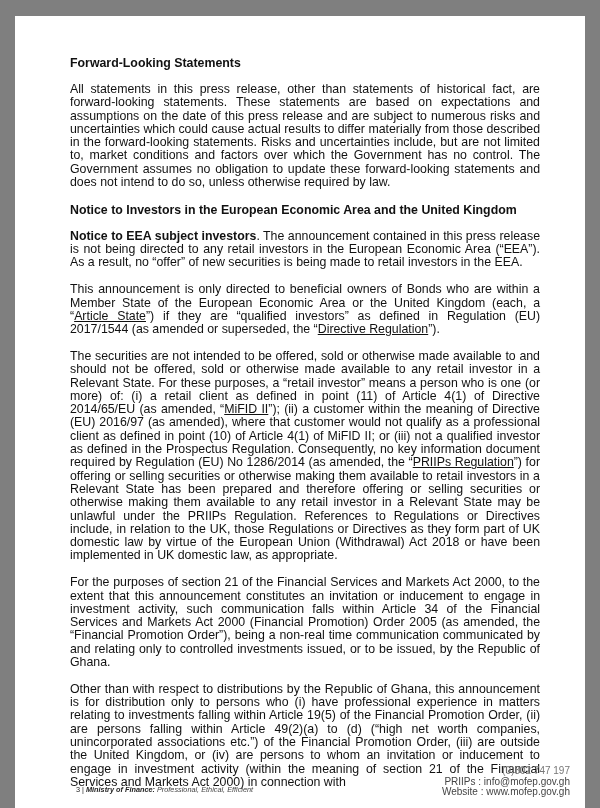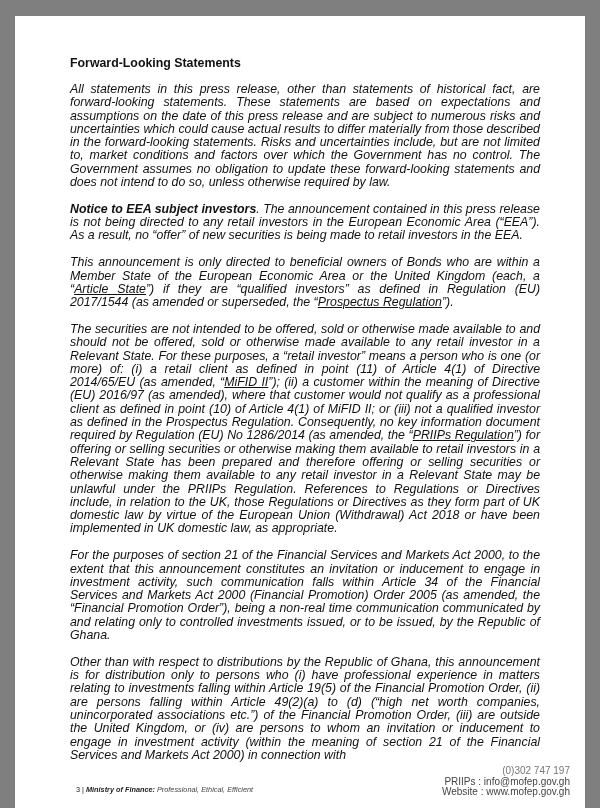--- a/index.html
+++ b/index.html
@@ -11,43 +11,44 @@
     position:absolute; left:15px; top:16px; width:570px; height:801px; background:#ffffff;
   }
   .content {
     position:absolute; left:55px; top:40px; width:470px;
     font-size:12.35px; line-height:13.3px; color:#111;
   }
   h2 {
     font-size:12.35px; font-weight:bold; margin:0 0 13px 0; line-height:14px;
   }
   p {
-    margin:0 0 13.5px 0; text-align:justify; text-align-last:left;font-style:italic;
+    margin:0 0 13.5px 0; text-align:justify; text-align-last:left;
   }
   u { text-decoration:underline; }
   .bold { font-weight:bold; }
   .footer-left {
     position:absolute; left:45px; top:769px; font-size:7.3px; color:#222;padding-left:16px;
   }
   .footer-left .org { font-weight:bold; font-style:italic; }
   .footer-left .motto { font-style:italic; color:#444; }
   .footer-right {
     position:absolute; right:15px; top:750px; font-size:10px; color:#444; text-align:right; line-height:10.5px;
   }
 </style>
 </head>
 <body>
 
 <div class="page">
   <div class="content">
     <h2>Forward-Looking Statements</h2>
     <p>All statements in this press release, other than statements of historical fact, are forward-looking statements. These statements are based on expectations and assumptions on the date of this press release and are subject to numerous risks and uncertainties which could cause actual results to differ materially from those described in the forward-looking statements. Risks and uncertainties include, but are not limited to, market conditions and factors over which the Government has no control. The Government assumes no obligation to update these forward-looking statements and does not intend to do so, unless otherwise required by law.</p>
 
+    <h2>Notice to Investors in the European Economic Area and the United Kingdom</h2>
     <p><span class="bold">Notice to EEA subject investors</span><span>.  The announcement contained in this press release is not being directed to any retail investors in the European Economic Area (“EEA”).  As a result, no “offer” of new securities is being made to retail investors in the EEA.</span></p>
-    <p><span>This announcement is only directed to beneficial owners of Bonds who are within a Member State of the European Economic Area or the United Kingdom (each, a “</span><u>Article State</u><span>”) if they are “qualified investors” as defined in Regulation (EU) 2017/1544 (as amended or superseded, the “</span><u>Prospectus Regulation</u><span>”).</span></p>
+    <p><span>This announcement is only directed to beneficial owners of Bonds who are within a Member State of the European Economic Area or the United Kingdom (each, a “</span><u>Article State</u><span>”) if they are “qualified investors” as defined in Regulation (EU) 2017/1544 (as amended or superseded, the “</span><u>Directive Regulation</u><span>”).</span></p>
     <p><span>The securities are not intended to be offered, sold or otherwise made available to and should not be offered, sold or otherwise made available to any retail investor in a Relevant State. For these purposes, a “retail investor” means a person who is one (or more) of: (i) a retail client as defined in point (11) of Article 4(1) of Directive 2014/65/EU (as amended, “</span><u>MiFID II</u><span>”); (ii) a customer within the meaning of Directive (EU) 2016/97 (as amended), where that customer would not qualify as a professional client as defined in point (10) of Article 4(1) of MiFID II; or (iii) not a qualified investor as defined in the Prospectus Regulation. Consequently, no key information document required by Regulation (EU) No 1286/2014 (as amended, the “</span><u>PRIIPs Regulation</u><span>”) for offering or selling securities or otherwise making them available to retail investors in a Relevant State has been prepared and therefore offering or selling securities or otherwise making them available to any retail investor in a Relevant State may be unlawful under the PRIIPs Regulation. References to Regulations or Directives include, in relation to the UK, those Regulations or Directives as they form part of UK domestic law by virtue of the European Union (Withdrawal) Act 2018 or have been implemented in UK domestic law, as appropriate.</span></p>
 
     <p>For the purposes of section 21 of the Financial Services and Markets Act 2000, to the extent that this announcement constitutes an invitation or inducement to engage in investment activity, such communication falls within Article 34 of the Financial Services and Markets Act 2000 (Financial Promotion) Order 2005 (as amended, the “Financial Promotion Order”), being a non-real time communication communicated by and relating only to controlled investments issued, or to be issued, by the Republic of Ghana.</p>
     <p>Other than with respect to distributions by the Republic of Ghana, this announcement is for distribution only to persons who (i) have professional experience in matters relating to investments falling within Article 19(5) of the Financial Promotion Order, (ii) are persons falling within Article 49(2)(a) to (d) (“high net worth companies, unincorporated associations etc.”) of the Financial Promotion Order, (iii) are outside the United Kingdom, or (iv) are persons to whom an invitation or inducement to engage in investment activity (within the meaning of section 21 of the Financial Services and Markets Act 2000) in connection with</p>
   </div>
 
   <div class="footer-right">
     <div style="color:#777;">(0)302 747 197</div>
     <div>PRIIPs : info@mofep.gov.gh</div>
     <div>Website : www.mofep.gov.gh</div>

